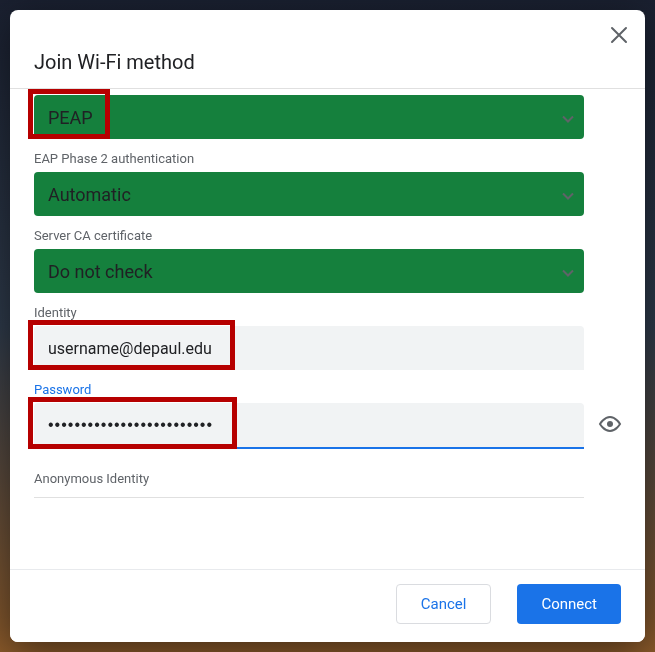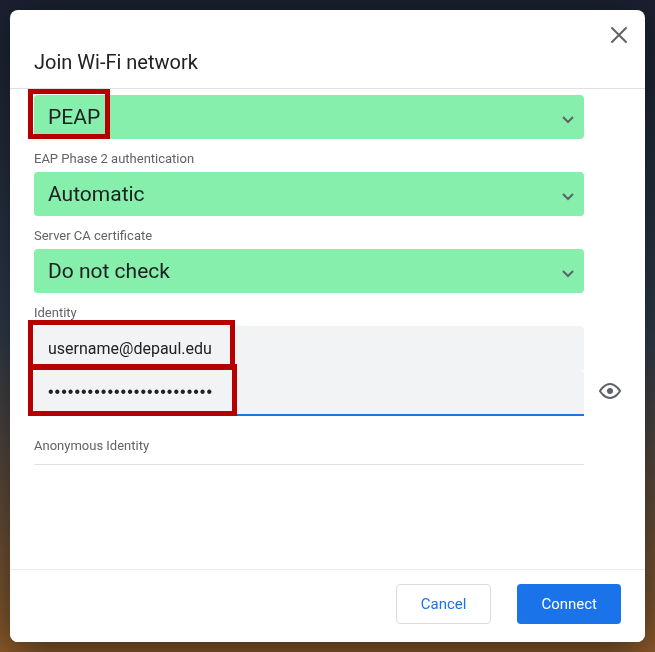--- a/index.html
+++ b/index.html
@@ -54,25 +54,25 @@
     margin-bottom: 6px;
   }
   .field-label.focused {
     color: #1a73e8;
   }
   .select-wrap, .input-wrap {
     position: relative;
     width: 550px;
   }
   .select {
-    background: #86efac;
+    background: #15803d;
     height: 44px;
     border-radius: 4px;
     color: #202124;
-    font-size: 21px;
+    font-size: 18px;
     display: flex; align-items: center;
     padding: 0 40px 0 14px;
     cursor: pointer;
     position: relative;
   }
   .chev {
     position: absolute; right: 10px; top: 50%; transform: translateY(-50%);
     pointer-events: none;
   }
   .text-input {
@@ -162,21 +162,21 @@
   <div class="close-row">
     <button class="icon-btn">
       <span>
         <svg width="18" height="18" viewBox="0 0 18 18">
             <path d="M2 2 L16 16 M16 2 L2 16" stroke="#5f6368" stroke-width="2" stroke-linecap="round"></path>
           </svg>
       </span>
     </button>
   </div>
 
-  <div class="dialog-title">Join Wi-Fi network</div>
+  <div class="dialog-title">Join Wi-Fi method</div>
 
   <div class="content">
 
     <div class="select-wrap" style="position:relative;">
       <div class="select">
         <span>PEAP</span>
         <span class="chev">
           <svg width="12" height="8" viewBox="0 0 12 8">
               <path d="M1 1 L6 6 L11 1" stroke="#5f6368" stroke-width="2" fill="none"></path>
             </svg>
@@ -204,20 +204,21 @@
           </svg>
       </span>
     </div>
 
     <div class="field-label">Identity</div>
     <div class="input-wrap" style="position:relative;">
       <input type="text" class="text-input" value="username@depaul.edu" style="">
       <div class="hl" style="left:-6px; top:-6px; width:207px; height:50px;"></div>
     </div>
 
+    <div class="field-label focused">Password</div>
     <div class="password-row">
       <div class="input-wrap" style="position:relative; width:550px;">
         <div class="text-input dot-mask" style="display:flex;align-items:center;">
           <span>•••••••••••••••••••••••••</span>
         </div>
         <div class="underline focused"></div>
         <div class="hl" style="left:-6px; top:-6px; width:209px; height:52px;"></div>
       </div>
       <div class="eye-btn">
         <span>

